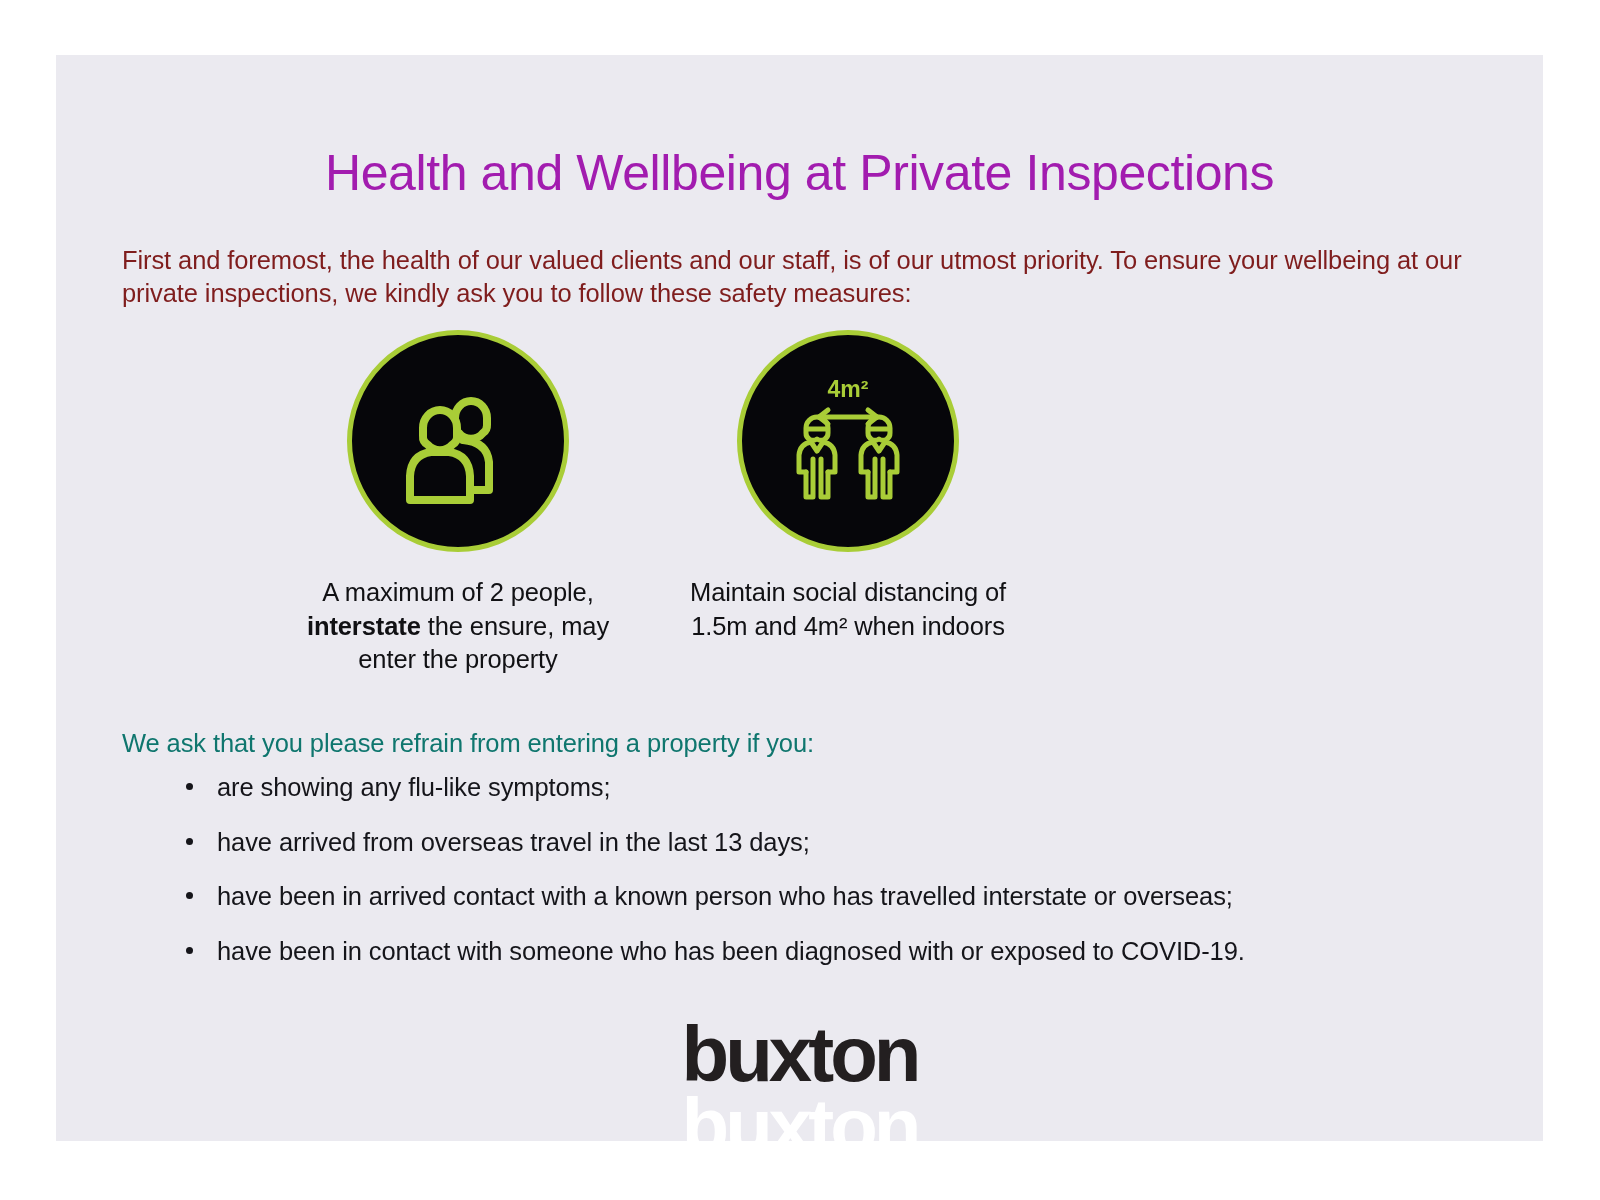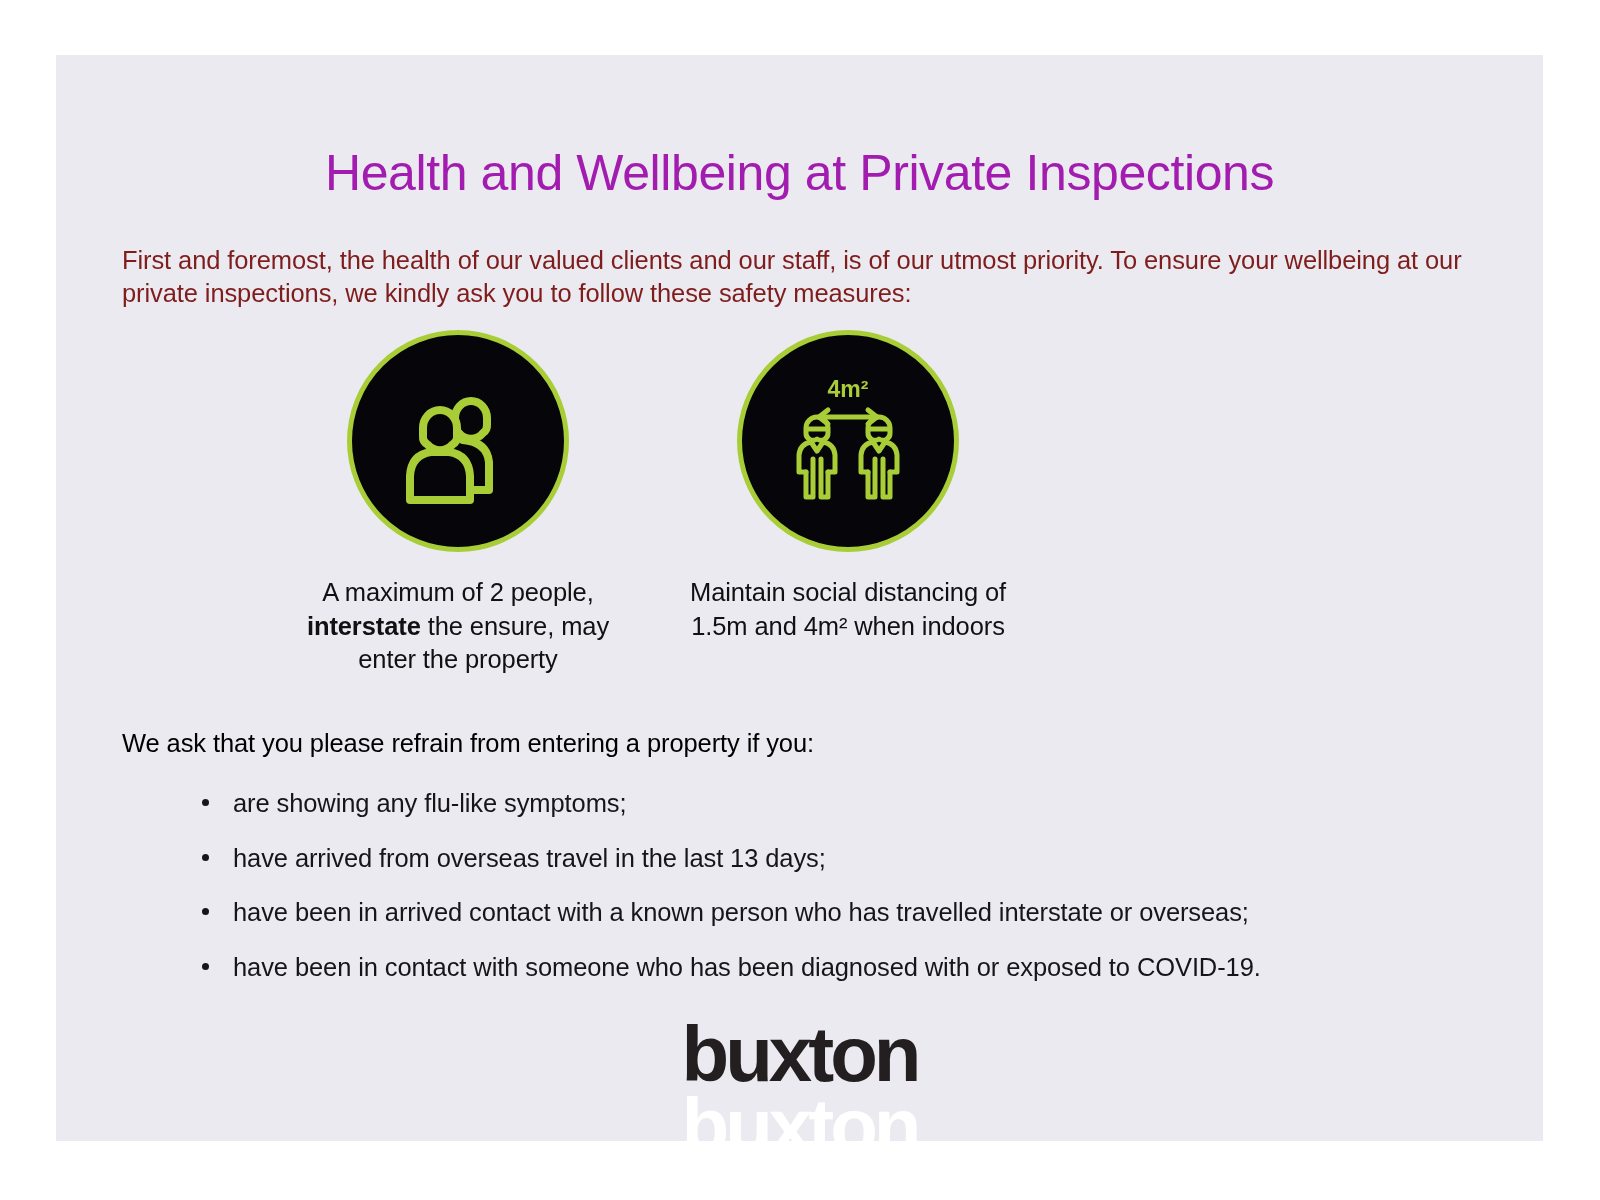--- a/index.html
+++ b/index.html
@@ -104,29 +104,29 @@
   }
   .measure-caption b { font-weight: 700; }
 
   
   .refrain-lead {
     position: absolute;
     left: 66px;
     top: 672px;
     font-size: 25.5px;
     line-height: 1.3;
-    color: #000000;
+    color: #0f766e;
     letter-spacing: -0.1px;
   }
   .refrain-list {
     position: absolute;
     left: 106px;
     top: 716px;
     width: 1330px;
-    margin: 16px;
+    margin: 0;
     padding: 0 0 0 55px;
     list-style: none;
   }
   .refrain-list li {
     position: relative;
     font-size: 25.5px;
     line-height: 1.3;
     color: #15151a;
     letter-spacing: -0.1px;
     margin-bottom: 21.5px;

